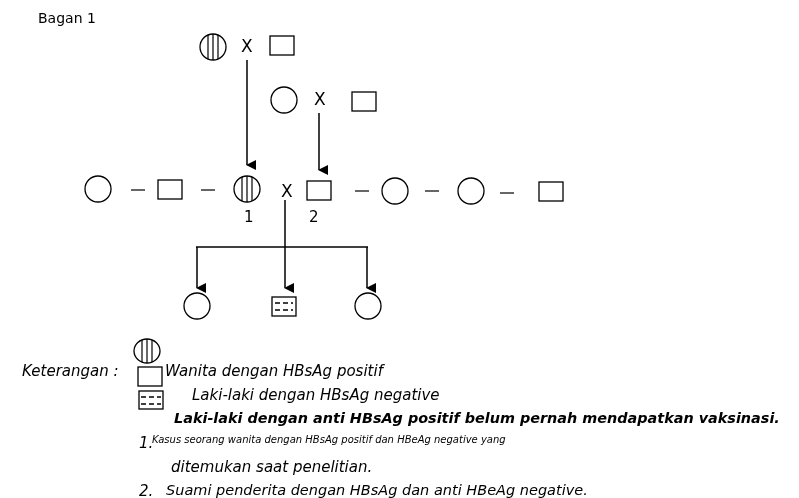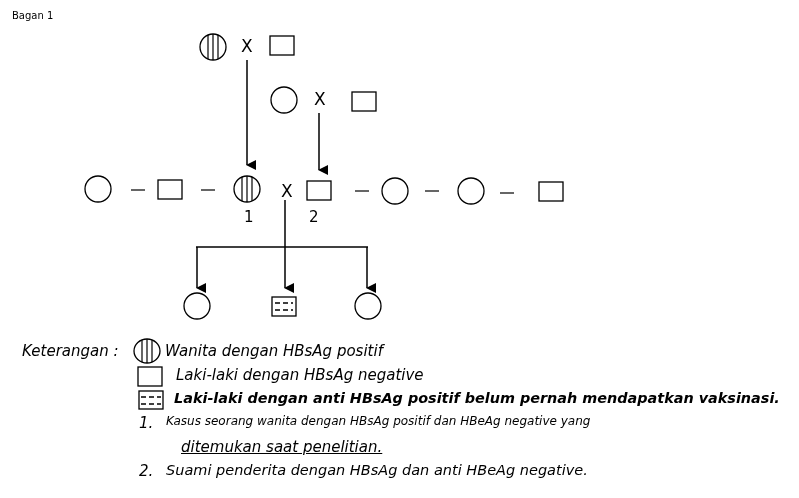--- a/index.html
+++ b/index.html
@@ -1,22 +1,22 @@
 <!DOCTYPE html>
 <html><head>
   <meta charset="utf-8">
   <style>
     html, body { margin: 0; padding: 0; background: #ffffff; }
     body { width: 799px; height: 498px; position: relative; overflow: hidden;
            font-family: "DejaVu Sans", "Liberation Sans", sans-serif; color: #000; }
     .abs { position: absolute; }
-    .title { left: 12px; top: 10px; font-size: 10px; }
+    .title { left: 38px; top: 10px; font-size: 14px; }
     svg.diagram { position: absolute; left: 0; top: 0; }
     .lbl { font-size: 15px; }
-    .legend { font-style: italic; font-size: 15px; white-space: nowrap; }
+    .legend { font-style: italic; font-size: 15px; white-space: nowrap; margin-top: 20px; }
     .sym-text { font-size: 17px; }
   </style>
 </head>
 <body>
 
 <div class="abs title">Bagan 1</div>
 
 <svg class="diagram" width="799" height="498" viewBox="0 0 799 498">
   <defs>
     <marker id="arr" markerWidth="10" markerHeight="10" refX="5" refY="9" orient="auto" markerUnits="userSpaceOnUse">
@@ -83,20 +83,20 @@
 </svg>
 
 <div class="abs sym-text" style="left:241px; top:36px;">X</div>
 <div class="abs sym-text" style="left:314px; top:89px;">X</div>
 <div class="abs sym-text" style="left:281px; top:181px;">X</div>
 <div class="abs lbl" style="left:244px; top:208px;">1</div>
 <div class="abs lbl" style="left:309px; top:208px;">2</div>
 
 <div class="abs legend" style="left:22px; top:342px;">Keterangan :</div>
 <div class="abs legend" style="left:165px; top:342px;">Wanita dengan HBsAg positif</div>
-<div class="abs legend" style="left:176px; top:366px;">Laki-laki dengan HBsAg negative</div>
+<div class="abs legend" style="left:192px; top:366px;">Laki-laki dengan HBsAg negative</div>
 <div class="abs legend" style="left:174px; top:390px; font-size:14.4px;font-weight:bold;">Laki-laki dengan anti HBsAg positif belum pernah mendapatkan vaksinasi.</div>
 
 <div class="abs legend" style="left:139px; top:414px;">1.</div>
-<div class="abs legend" style="left:166px; top:414px; font-size:12px;">Kasus seorang wanita dengan HBsAg positif dan HBeAg negative yang</div>
-<div class="abs legend" style="left:181px; top:438px;text-decoration:underline;">ditemukan saat penelitian.</div>
+<div class="abs legend" style="left:152px; top:414px; font-size:10px;">Kasus seorang wanita dengan HBsAg positif dan HBeAg negative yang</div>
+<div class="abs legend" style="left:171px; top:438px;">ditemukan saat penelitian.</div>
 <div class="abs legend" style="left:139px; top:462px;">2.</div>
 <div class="abs legend" style="left:166px; top:462px; font-size:14.5px;">Suami penderita dengan HBsAg dan anti HBeAg negative.</div>
 
 </body></html>

